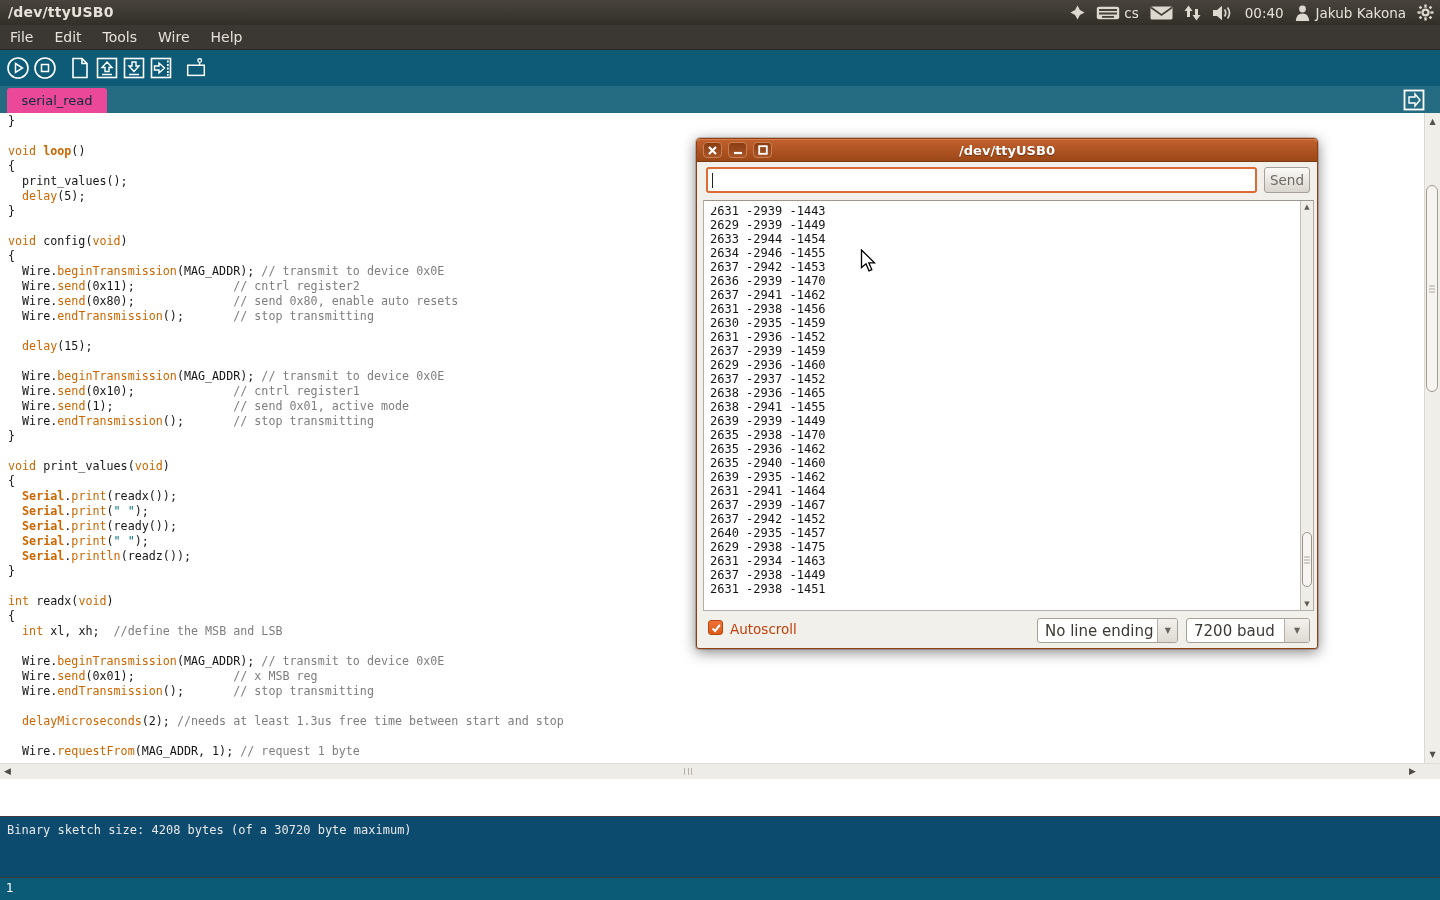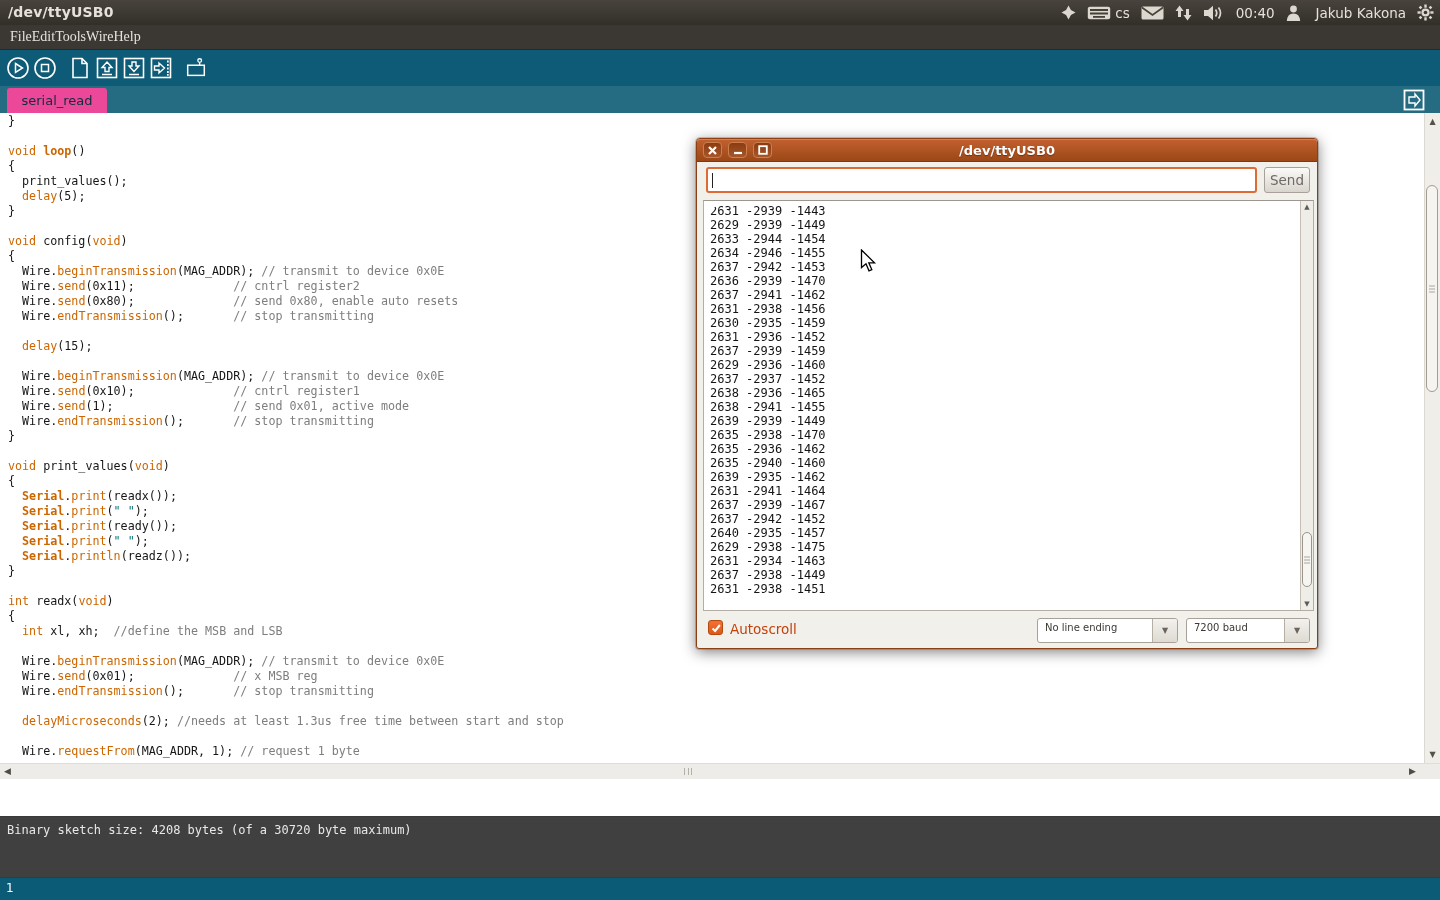--- a/index.html
+++ b/index.html
@@ -9,22 +9,22 @@
   
   .top-panel { position:absolute; top:0; left:0; width:1440px; height:25px;
     background:linear-gradient(#48443d,#322f29); color:#e6e2da; }
   .win-title { position:absolute; left:8px; top:4px; font-size:14px; font-weight:bold; letter-spacing:.2px; }
   .tray { position:absolute; right:6px; top:0; height:25px; display:flex; align-items:center; gap:11px; }
   .tray svg { display:block; }
   .tray-text { font-size:13.5px; color:#e6e2da; }
 
   
   .menu-bar { position:absolute; top:25px; left:0; width:1440px; height:25px; background:#3b3833;
-    border-bottom:1px solid #2b2823; display:flex; align-items:center; color:#e6e2da; font-size:14px;font-family:Liberation Serif, serif; }
-  .menu-item { cursor:default; }
+    border-bottom:1px solid #2b2823; display:flex; align-items:center; color:#e6e2da; font-size:14px; }
+  .menu-item { margin-left:21px; cursor:default; }
   .menu-item:first-child { margin-left:10px; }
 
   
   .toolbar { position:absolute; top:50px; left:0; width:1440px; height:36px; background:#0d5b76;
     display:flex; align-items:center; padding-left:6px; }
   .tbtn { width:24px; height:24px; margin-right:3px; display:flex; align-items:center; justify-content:center; }
   .tbtn svg { display:block; }
   .tb-gap { width:8px; }
 
   
@@ -60,21 +60,21 @@
   .hs-left { position:absolute; left:4px; top:2px; color:#4f4b45; font-size:9px; }
   .hs-right { position:absolute; right:24px; top:2px; color:#4f4b45; font-size:9px; }
   .hs-grip { position:absolute; left:684px; top:4px; width:8px; height:7px;
     border-left:1px solid #b5b0a8; border-right:1px solid #b5b0a8; }
   .hs-grip::after { content:""; position:absolute; left:3px; top:0; width:1px; height:7px; background:#b5b0a8; }
 
   
   .status-bar { position:absolute; top:822px; left:0; width:1322px; height:30px; background:#ec4899;
     color:#fff; font-size:13.5px; }
   .status-bar span { position:absolute; left:8px; top:7px; }
-  .console { position:absolute; top:816px; left:0; width:1440px; height:62px; background:#404040;
+  .console { position:absolute; top:816px; left:0; width:1440px; height:62px; background:#0c4a6e;
     border-top:1px solid #3a3a3a; border-bottom:1px solid #3a3a3a; }
   .console span { position:absolute; left:7px; top:6px; color:#e8e8e8;
     font-family:"DejaVu Sans Mono", monospace; font-size:12px; }
   .bottom-strip { position:absolute; top:878px; left:0; width:1440px; height:22px; background:#0b5a76; }
   .bottom-strip span { position:absolute; left:6px; top:3px; color:#fff; font-size:12px; }
 
   
   .serial-window { position:absolute; left:696px; top:138px; width:622px; height:511px;
     background:#f2f0eb; border:1px solid #8d3f13; border-radius:4px 4px 3px 3px;
     box-shadow:0 3px 14px rgba(0,0,0,.5), 0 0 0 1px rgba(70,25,0,.2); }
@@ -109,21 +109,21 @@
 
   .sm-controls { position:absolute; left:0; top:477px; width:100%; height:28px; }
   .sm-check { position:absolute; left:11px; top:4px; width:15px; height:15px; border-radius:3px;
     background:linear-gradient(#f07038,#dd5a17); border:1px solid #b44a10;
     display:flex; align-items:center; justify-content:center; }
   .sm-check-label { position:absolute; left:33px; top:5px; font-size:13.5px; color:#c2410c; }
   .combo { position:absolute; top:2px; height:25px; display:flex; border:1px solid #a8a198;
     border-radius:3px; background:#fff; overflow:hidden; }
   .combo-line-ending { left:340px; width:141px; }
   .combo-baud { left:489px; width:124px; }
-  .combo-text { flex:1; font-size:10px; color:#3d3934; padding:3px 16px 0 7px; white-space:nowrap; }
+  .combo-text { flex:1; font-size:15px; color:#3d3934; padding:3px 4px 0 7px; white-space:nowrap; }
   .combo-arrow { width:25px; background:linear-gradient(#f3f1ed,#dedad3); border-left:1px solid #b5afa6;
     display:flex; align-items:center; justify-content:center; color:#6b655e; font-size:8px; }
 
   .mouse-cursor { position:absolute; left:860px; top:249px; }
 </style>
 </head>
 <body>
 
 <div class="screen">
 
@@ -159,21 +159,21 @@
           </svg>
       </span>
       <span>
         <svg width="22" height="16" viewBox="0 0 22 16">
             <polygon points="1,5 5,5 10,0.8 10,15.2 5,11 1,11" fill="#dcd8cf"></polygon>
             <path d="M12.5,4.5 Q15,8 12.5,11.5" fill="none" stroke="#dcd8cf" stroke-width="1.7"></path>
             <path d="M15.5,2.5 Q19.5,8 15.5,13.5" fill="none" stroke="#dcd8cf" stroke-width="1.7"></path>
           </svg>
       </span>
       <span class="tray-text">00:40</span>
-      <span style="display:flex;align-items:center;gap:15px;">
+      <span style="display:flex;align-items:center;gap:6px;">
         <span>
           <svg width="15" height="16" viewBox="0 0 15 16">
               <circle cx="7.5" cy="4" r="3.4" fill="#dcd8cf"></circle>
               <path d="M0.8,16 Q1.5,8.6 7.5,8.6 Q13.5,8.6 14.2,16 Z" fill="#dcd8cf"></path>
             </svg>
         </span>
         <span class="tray-text">Jakub Kakona</span>
       </span>
       <span>
         <svg width="17" height="17" viewBox="0 0 17 17">

